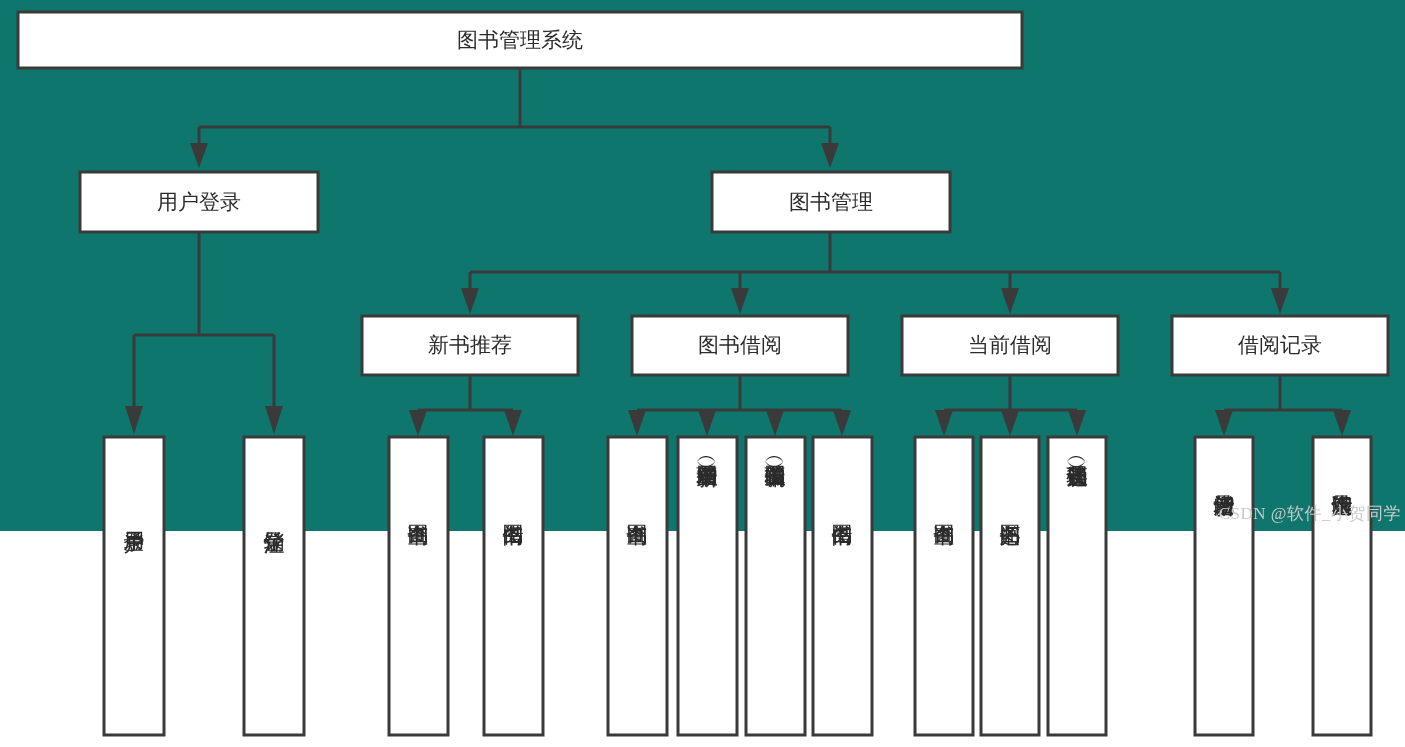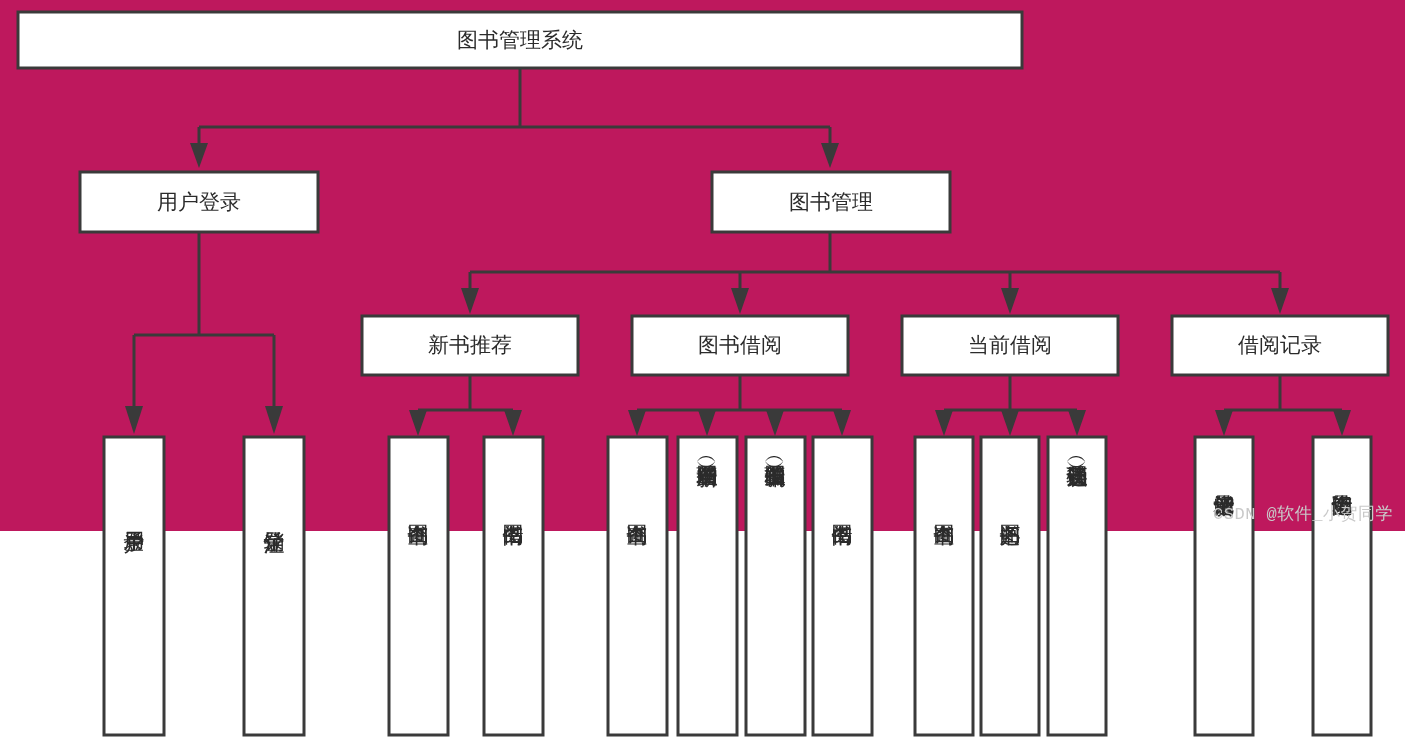--- a/index.html
+++ b/index.html
@@ -11,21 +11,21 @@
     width: 1405px;
     height: 747px;
     font-family: "DejaVu Sans", "Liberation Sans", sans-serif;
     overflow: hidden;
     position: relative;
   }
   #diagram-root {
     position: relative;
     width: 1405px;
     height: 531px;
-    background: #be185d;
+    background: #0f766e;
   }
   svg#flow {
     position: absolute;
     top: 0;
     left: 0;
     width: 1405px;
     height: 747px;
   }
   .node-box {
     fill: #ffffff;
@@ -50,25 +50,25 @@
     stroke-width: 3;
     fill: none;
     stroke-linecap: butt;
   }
   .arrow-head {
     fill: #3a3a3a;
     stroke: none;
   }
   .watermark {
     position: absolute;
-    right: 12px;
+    right: 4px;
     bottom: 6px;
     color: #c9c9c9;
     font-size: 17px;
-    font-family: Liberation Mono, monospace;
+    font-family: Liberation Serif, serif;
     white-space: nowrap;
     letter-spacing: 0.5px;
     pointer-events: none;
   }
 </style>
 </head>
 <body>
 
 <div id="diagram-root">
 

